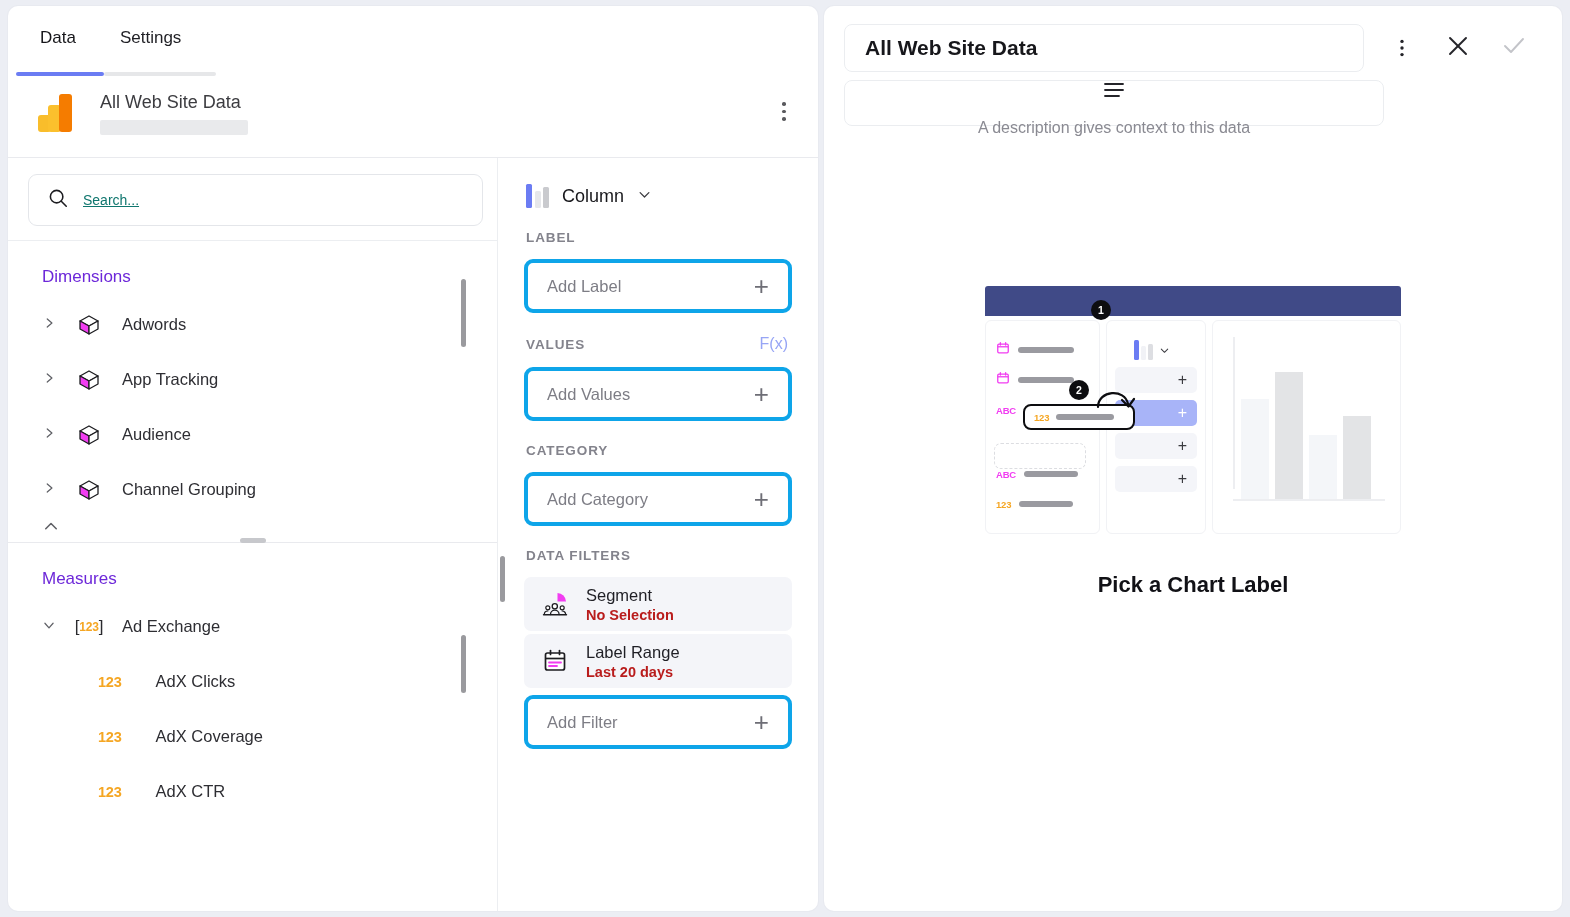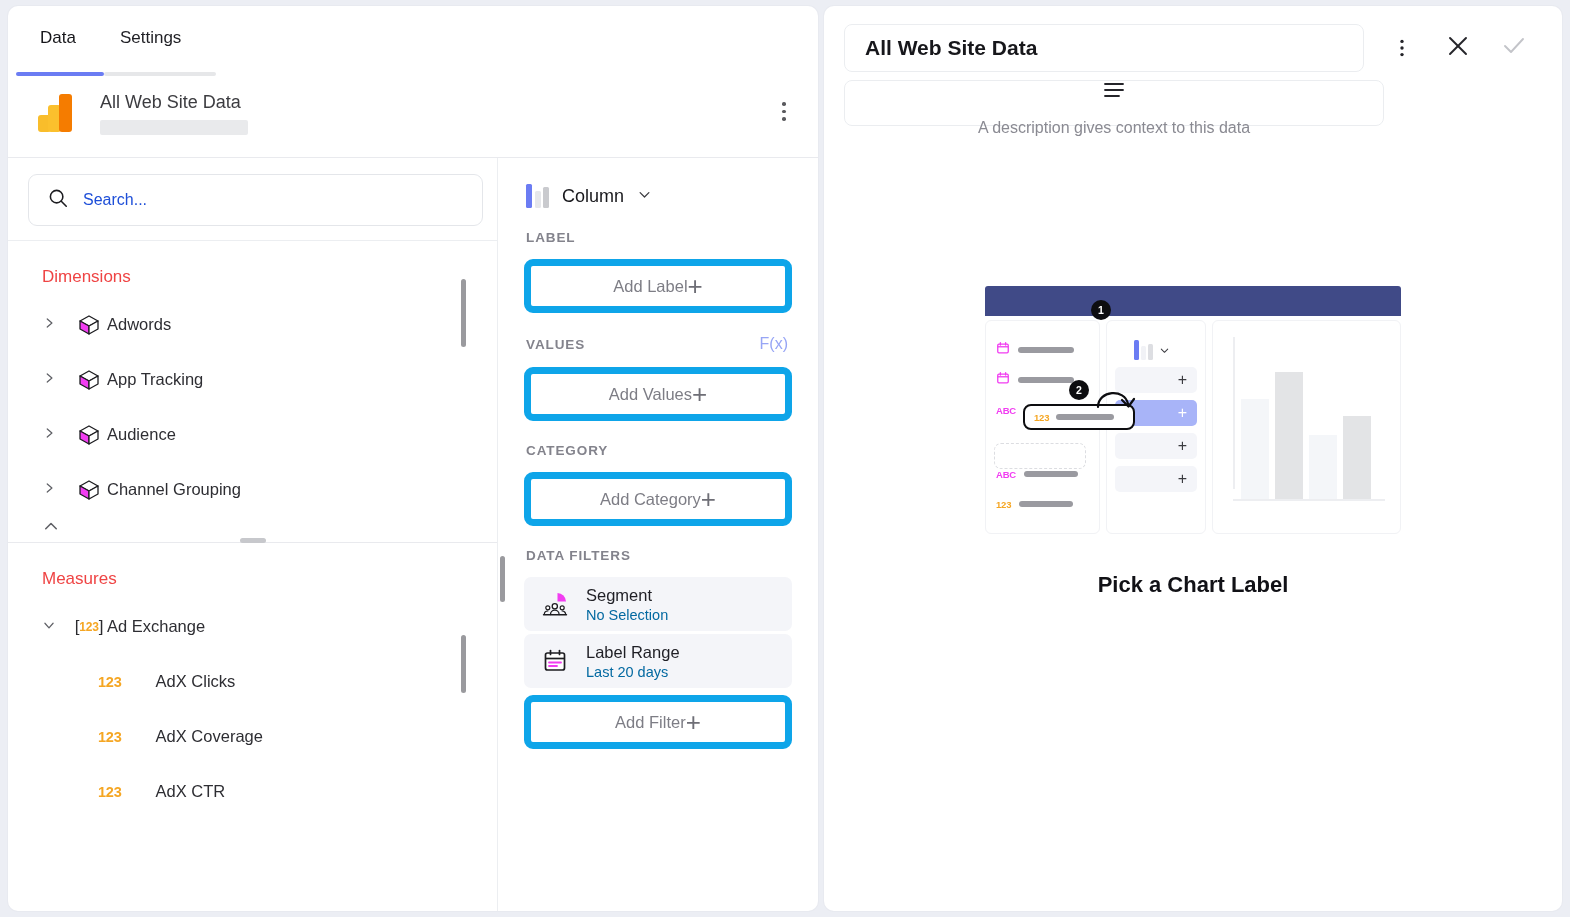--- a/index.html
+++ b/index.html
@@ -66,31 +66,31 @@
   .buckets-col { flex: 1 1 auto; position: relative; min-height: 0; }
 
   
   .search-area { padding: 16px 14px 14px 20px; }
   .search-box {
     display: flex; align-items: center; gap: 14px;
     height: 52px; border: 1px solid #e4e6ea; border-radius: 9px; padding: 0 18px;
     background: #fff; cursor: text;
   }
   .search-box svg { flex: 0 0 auto; }
-  .search-ph { font-size: 16px; color: #1d4ed8; }
+  .search-ph { font-size: 14px; color: #0f766e; text-decoration: underline; }
 
   
   .pane { position: relative; overflow: hidden; }
   .pane-dims { height: 302px; border-top: 1px solid #eceef1; }
   .pane-meas { flex: 1 1 auto; min-height: 0; }
-  .pane-head { font-size: 17px; color: #ef4444; padding: 26px 0 10px 34px; }
+  .pane-head { font-size: 17px; color: #6d28d9; padding: 26px 0 10px 34px; }
   .field-row { display: flex; align-items: center; height: 55px; padding-left: 34px; cursor: pointer; }
   .chev { width: 26px; flex: 0 0 auto; color: #5f6066; }
   .cube { width: 26px; height: 26px; flex: 0 0 auto; margin-left: 8px; }
-  .field-label { font-size: 16.5px; color: #2e2e33; margin-left: 5px; }
+  .field-label { font-size: 16.5px; color: #2e2e33; margin-left: 20px; }
   .num-icon { font-size: 14.5px; font-weight: 700; color: #f5a623; letter-spacing: -0.2px; }
   .num-icon.bracket { color: #f5a623; }
   .num-icon.bracket span.brk { color: #2a2a2e; font-weight: 400; font-size: 17px; }
   .child-row { padding-left: 90px; }
   .child-row .field-label { margin-left: 34px; }
 
   .partial-chev { padding-left: 34px; height: 20px; color:#5f6066; }
 
   
   .splitter { height: 1px; background: #e9eaee; position: relative; }
@@ -117,35 +117,35 @@
   .ct-chev { color: #3b3b40; }
 
   .bucket-group { margin-bottom: 22px; }
   .bucket-head {
     display: flex; justify-content: space-between; align-items: center;
     font-size: 13.5px; letter-spacing: 0.9px; color: #83838c; font-weight: 700;
     padding: 0 4px 14px 2px;
   }
   .fx { color: #97a5f5; font-size: 16px; font-weight: 400; letter-spacing: 0; cursor: pointer; }
   .dropzone {
-    height: 54px; border: 7px solid #0ea5e9; border-radius: 9px;
-    display: flex; align-items: center; justify-content: center;
+    height: 54px; border: 4px solid #0ea5e9; border-radius: 9px;
+    display: flex; align-items: center; justify-content: space-between;
     padding: 0 19px 0 19px; cursor: pointer; background: #fff;
   }
   .dz-label { font-size: 16.5px; color: #7d7d85; }
   .plus { color: #6e6e76; font-size: 26px; line-height: 1; font-weight: 300; }
 
   .filter-item {
     height: 54px; background: #f4f5f9; border-radius: 7px;
     display: flex; align-items: center; padding: 0 16px; margin-bottom: 3px;
     cursor: pointer;
   }
   .filter-ico { width: 30px; height: 30px; flex: 0 0 auto; margin-right: 16px; }
   .fi-title { font-size: 16.5px; color: #1f1f25; line-height: 20px; }
-  .fi-sub { font-size: 14.5px; color: #0369a1; line-height: 18px; margin-top: 1px; }
+  .fi-sub { font-size: 14.5px; color: #b91c1c; line-height: 18px; margin-top: 1px; font-weight: bold; }
 
   
   .right-wrap {
     flex: 1 1 auto; margin: 6px 8px 6px 6px; height: 905px;
     background: #ffffff; border-radius: 10px; position: relative; overflow: hidden;
     box-shadow: 0 0 0 1px #e8eaf0;
   }
   .right-head { padding: 18px 20px 0 20px; }
   .title-row { display: flex; align-items: center; gap: 0; }
   .title-input {

